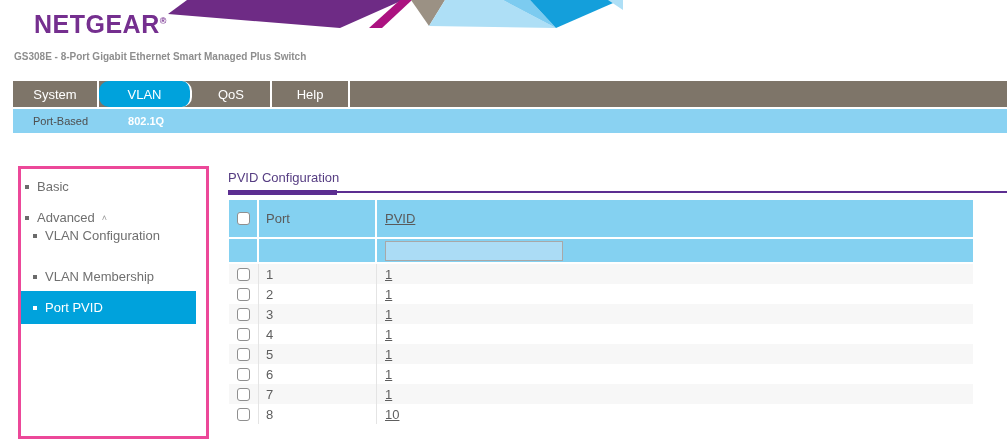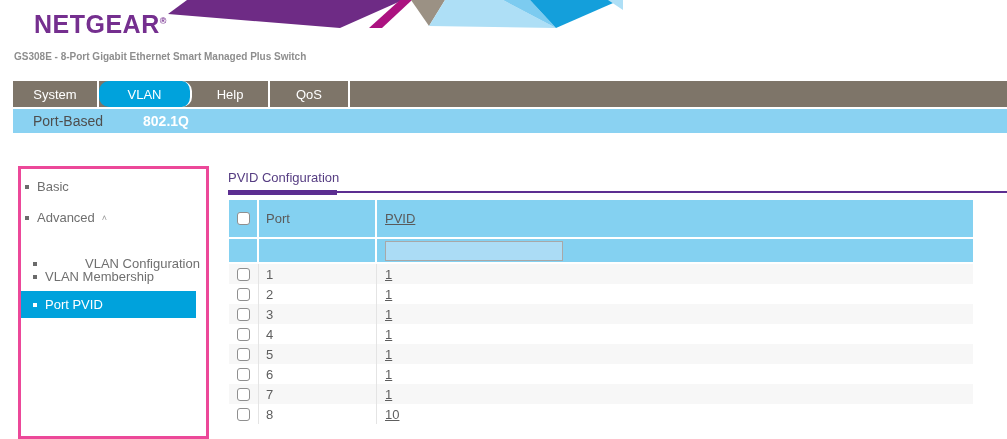--- a/index.html
+++ b/index.html
@@ -20,31 +20,31 @@
               background:#7e7569; display:flex; }
   .nav-tab { height:26px; display:flex; align-items:center; justify-content:center;
              color:#fff; font-size:13px; border-right:2px solid #fff; cursor:pointer; }
   .nav-tab.t0 { width:86px; } .nav-tab.t1 { width:93px;border-radius:10px; }
   .nav-tab.t2 { width:80px; } .nav-tab.t3 { width:78px; }
   .nav-tab.active { background:#00a2dc; }
 
   
   .sub-nav { position:absolute; left:13px; top:109px; right:0; height:24px;
              background:#8ad2f2; display:flex; align-items:center; }
-  .subnav-item { font-size:14px; color:#4e4e4e; margin-left:12px; padding:0 8px; cursor:pointer; }
+  .subnav-item { font-size:11px; color:#4e4e4e; margin-left:12px; padding:0 8px; cursor:pointer; }
   .subnav-item.active { color:#fff; margin-left:24px;font-weight:bold; }
 
   
   .sidebar { position:absolute; left:18px; top:166px; width:191px; height:273px;
              background:#fff; border:3px solid #ec4899; }
   .side-item { position:absolute; display:flex; align-items:center; font-size:13px;
                color:#6f6f6f; cursor:pointer; white-space:nowrap; }
   .side-item .bullet { width:4px; height:4px; background:#6b6b6b; margin-right:8px; flex:0 0 auto; }
   .side-item.lvl1 { left:4px; } .side-item.lvl2 { left:12px; }
-  .side-item.selected { left:0; right:10px; top:122px; height:27px; background:#00a2dc;
+  .side-item.selected { left:0; right:10px; top:122px; height:33px; background:#00a2dc;
                         color:#fff; padding-left:12px; }
   .side-item.selected .bullet { background:#fff; }
   .caret { font-size:9px; color:#9a9a9a; margin-left:7px; }
 
   
   .content-title { position:absolute; left:228px; top:170px; font-size:13px; color:#563d82; }
   .title-rule-thin  { position:absolute; left:228px; right:0; top:191px; height:2px; background:#5c2e91; }
   .title-rule-thick { position:absolute; left:228px; top:190px; width:109px; height:5px; background:#5c2e91; }
 
   .pvid-table { position:absolute; left:229px; top:200px; width:744px; }
@@ -81,40 +81,40 @@
     <polygon points="277,0 335,0 388,28 261,26" fill="#aedff6"></polygon>
     <polygon points="335,0 362,0 388,28" fill="#7ccbf0"></polygon>
     <polygon points="362,0 452,0 388,28" fill="#149fdb"></polygon>
     <polygon points="440,0 455,0 455,10" fill="#aedff6"></polygon>
   </svg>
   <div class="device-title">GS308E - 8-Port Gigabit Ethernet Smart Managed Plus Switch</div>
 
   <div class="main-nav">
     <div class="nav-tab t0">System</div>
     <div class="nav-tab t1 active">VLAN</div>
+    <div class="nav-tab t2">QoS</div>
     <div class="nav-tab t3">Help</div>
-    <div class="nav-tab t2">QoS</div>
   </div>
 
   <div class="sub-nav">
     <div class="subnav-item">Port-Based</div>
     <div class="subnav-item active">802.1Q</div>
   </div>
 
   <div class="sidebar">
     <div class="side-item lvl1" style="top:10px;">
       <span class="bullet"></span>
       <span>Basic</span>
     </div>
     <div class="side-item lvl1" style="top:41px;">
       <span class="bullet"></span>
       <span>Advanced</span>
       <span class="caret">˄</span>
     </div>
-    <div class="side-item lvl2" style="top:87px;gap:40px;">
+    <div class="side-item lvl2" style="top:59px;">
       <span class="bullet"></span>
       <span>VLAN Configuration</span>
     </div>
     <div class="side-item lvl2" style="top:100px;">
       <span class="bullet"></span>
       <span>VLAN Membership</span>
     </div>
     <div class="side-item selected">
       <span class="bullet"></span>
       <span>Port PVID</span>

